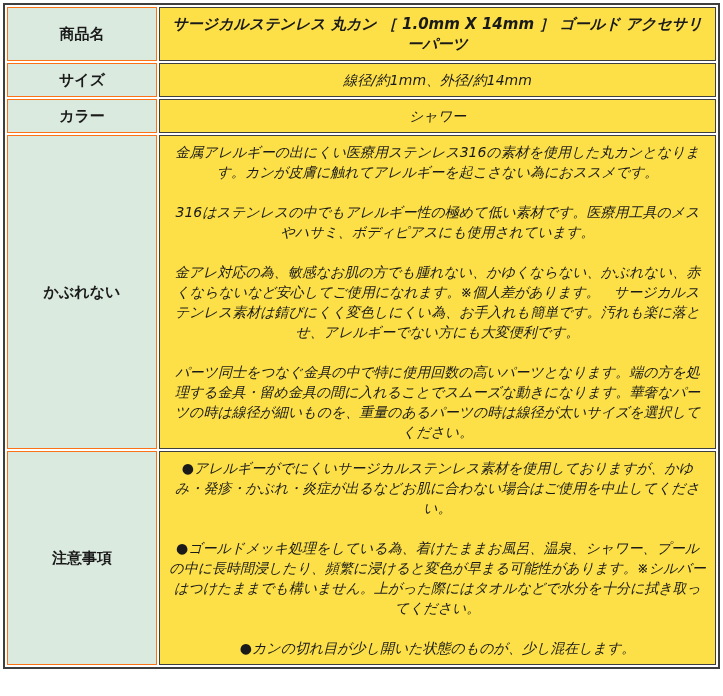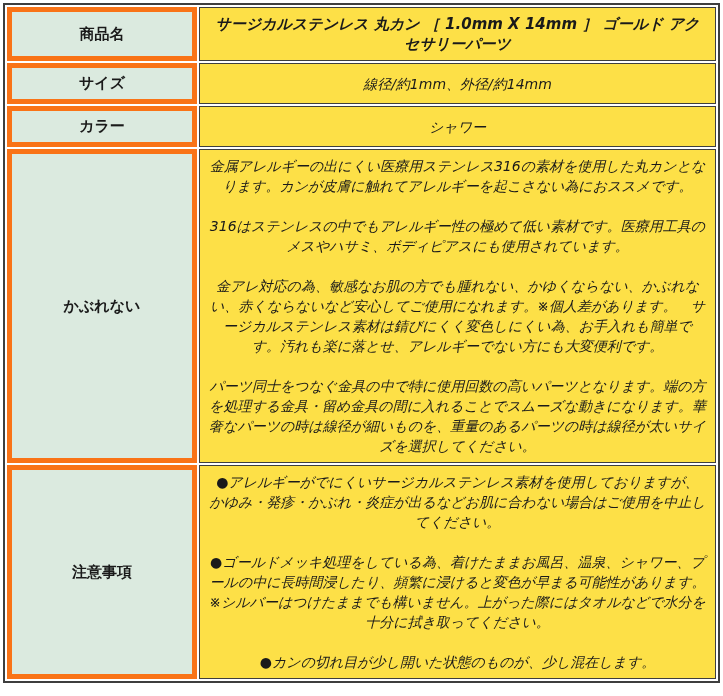--- a/index.html
+++ b/index.html
@@ -20,27 +20,27 @@
     box-sizing: border-box;
     border: 2px solid #3e3e3e;
     border-collapse: separate;
     border-spacing: 2px;
     background: #ffffff;
     table-layout: fixed;
   }
   table.spec th {
     width: 140px;
     background: #dbeadf;
-    border: 5px solid #f97316;
+    border: 1px solid #f97316;
     font-size: 15px;
     font-weight: bold;
     color: #1a1a1a;
     text-align: center;
     vertical-align: middle;
-    padding: 6px 20px;
+    padding: 6px 4px;
   }
   table.spec td {
     border: 1px solid #3e3e3e;
     background: #fde047;
     font-size: 14px;
     line-height: 20px;
     color: #1a1a1a;
     text-align: center;
     vertical-align: middle;
     padding: 6px 9px;

